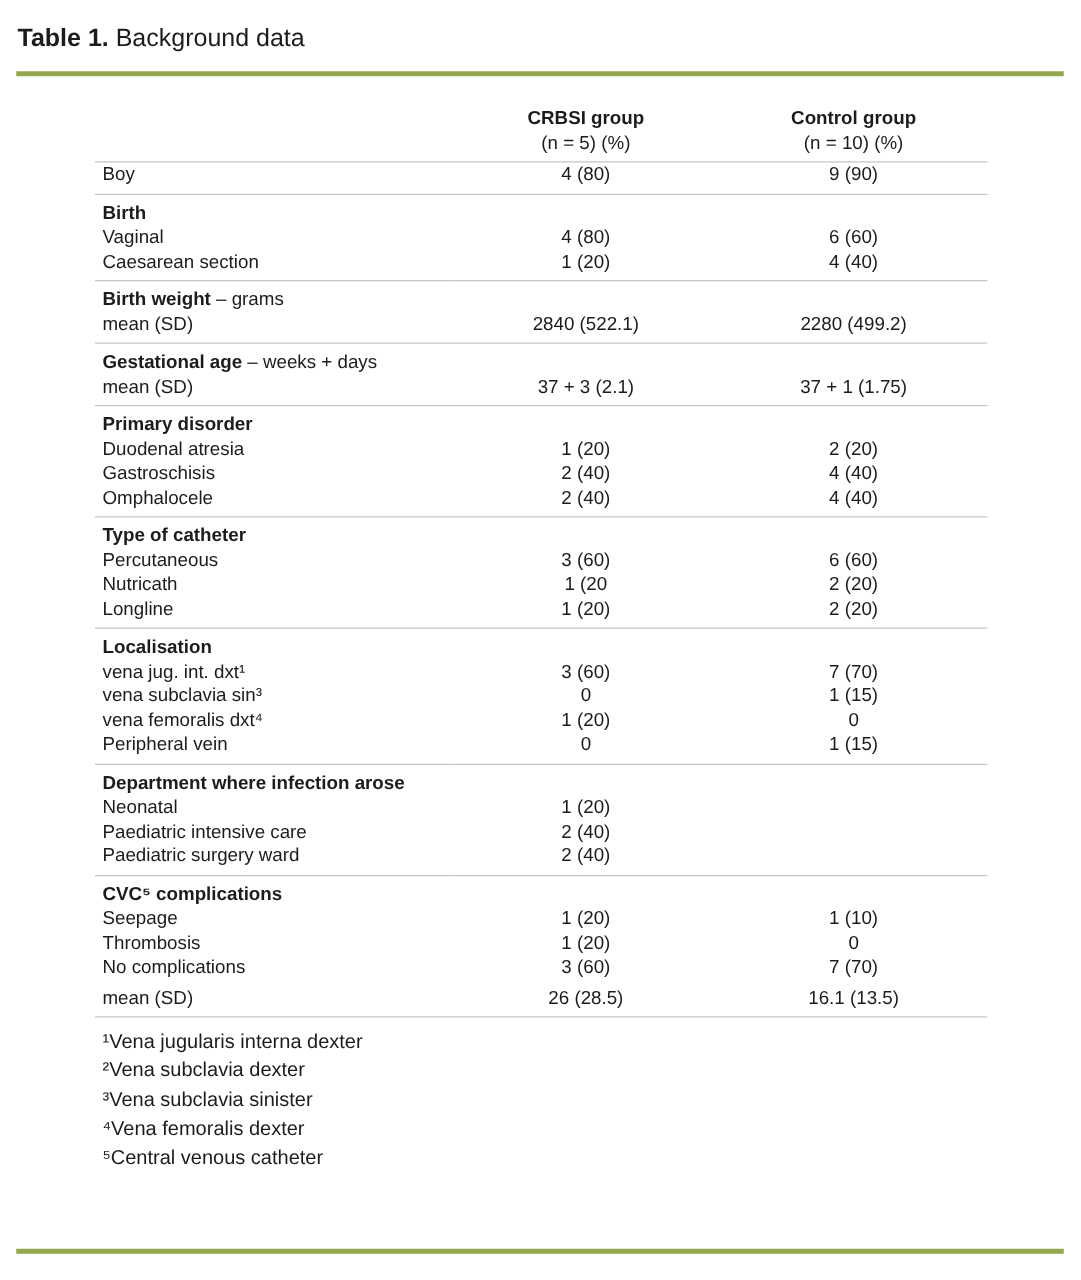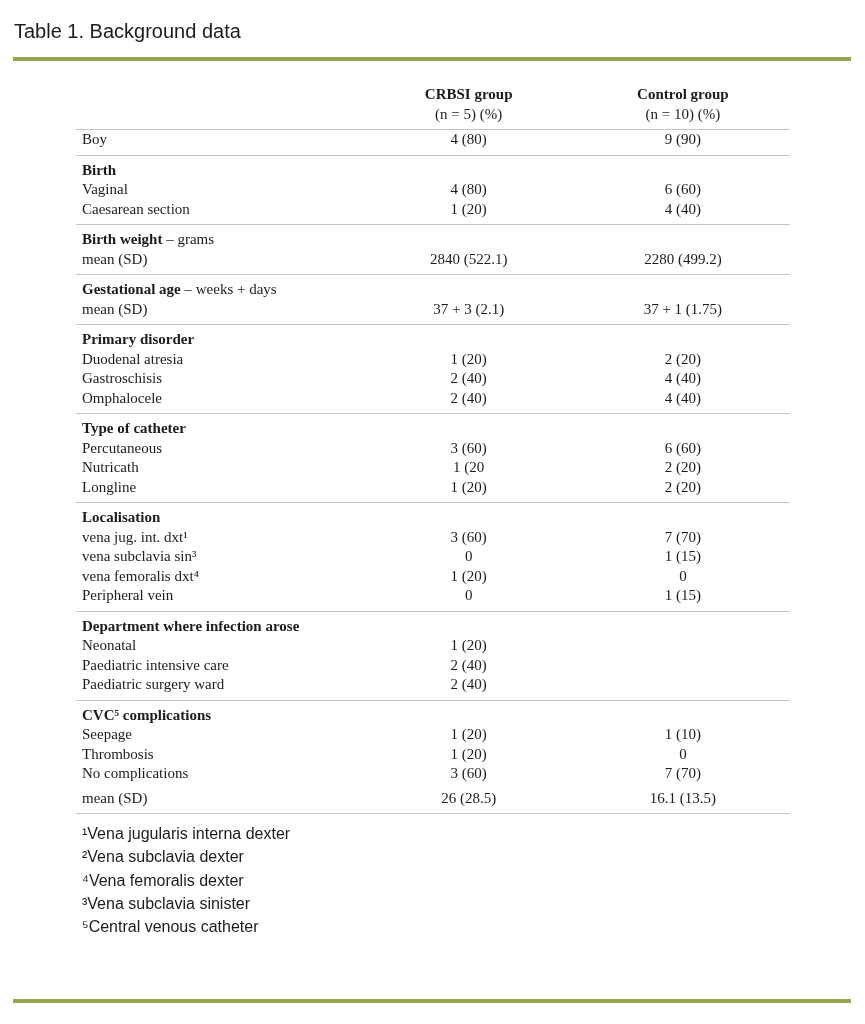--- a/index.html
+++ b/index.html
@@ -11,35 +11,35 @@
     font-family: "Liberation Sans", sans-serif;
     color: #1c1c1c;
     overflow: hidden;
     box-sizing: border-box;
   }
   .title {
     padding: 18px 0 0 14px;
     font-size: 20px;
     line-height: 1.3;
   }
-  .title .b { font-weight: normal; }
+  .title .b { font-weight: bold; }
   .rule {
     height: 4px;
     background: #94a74f;
     margin: 0 14px 0 13px;
   }
   .rule.top { margin-top: 13px; }
   .rule.bottom {
     position: absolute;
     left: 13px;
     right: 14px;
     bottom: 21px;
     margin: 0;
   }
-  .tablewrap { margin: 24px 75px 0 76px; font-family: Liberation Serif, serif; }
+  .tablewrap { margin: 24px 75px 0 76px; }
   table {
     width: 100%;
     border-collapse: collapse;
     table-layout: fixed;
   }
   col.c-label { width: 40%; }
   col.c-val   { width: 30%; }
   th, td {
     font-size: 15px;
     line-height: 1.3;
@@ -244,20 +244,20 @@
             <td class="val">26 (28.5)</td>
             <td class="val">16.1 (13.5)</td>
           </tr>
         </tbody>
     </table>
   </div>
 
   <div class="footnotes" id="footnotes">
       <div>¹Vena jugularis interna dexter</div>
       <div>²Vena subclavia dexter</div>
+      <div>³Vena subclavia sinister</div>
       <div>⁴Vena femoralis dexter</div>
-      <div>³Vena subclavia sinister</div>
       <div>⁵Central venous catheter</div>
     </div>
 
   <div class="rule bottom"></div>
 
 </div>
 
 </body></html>

